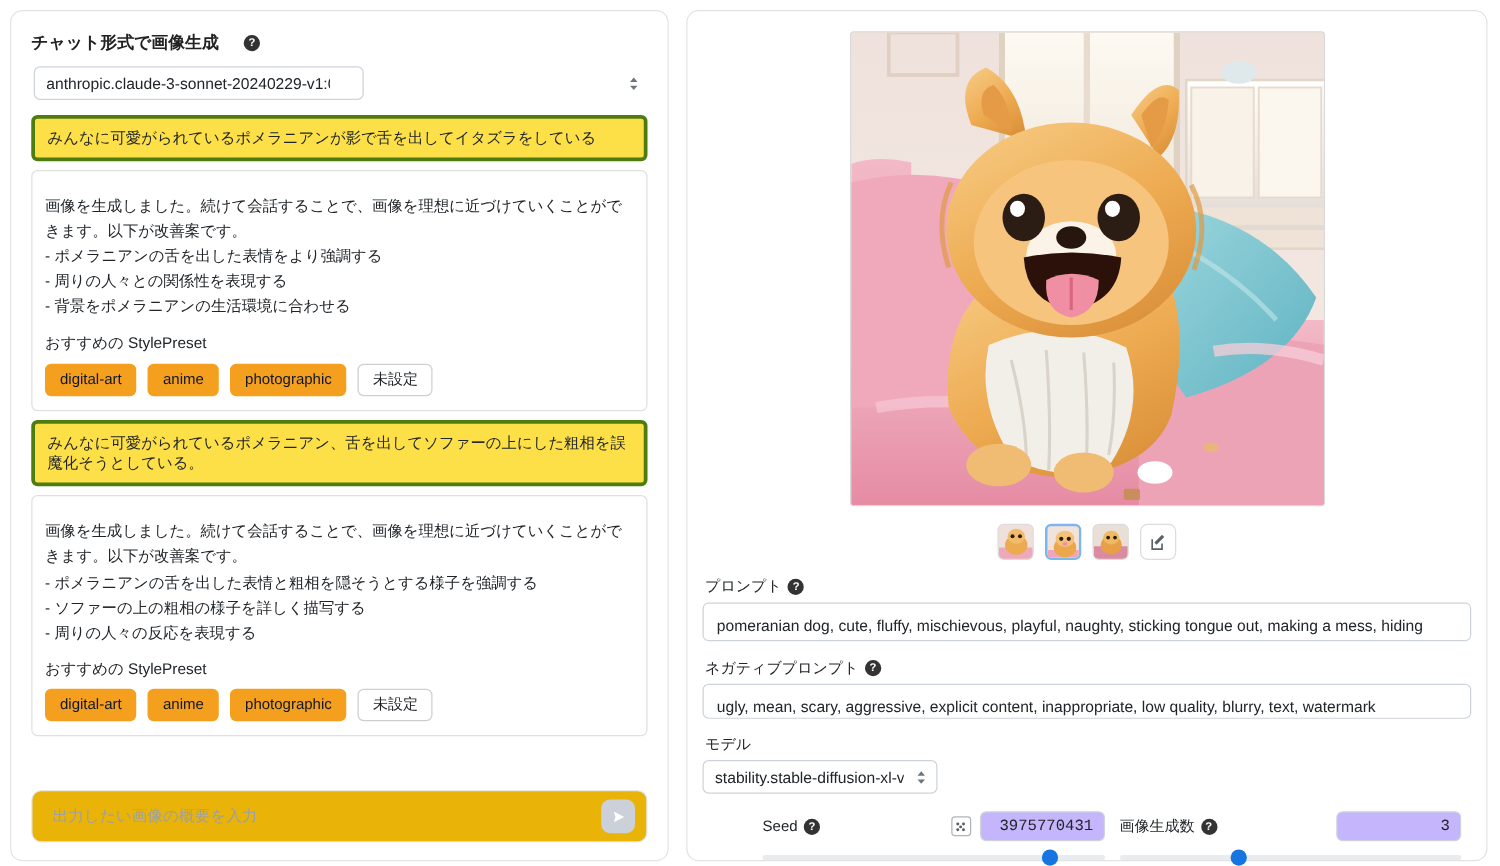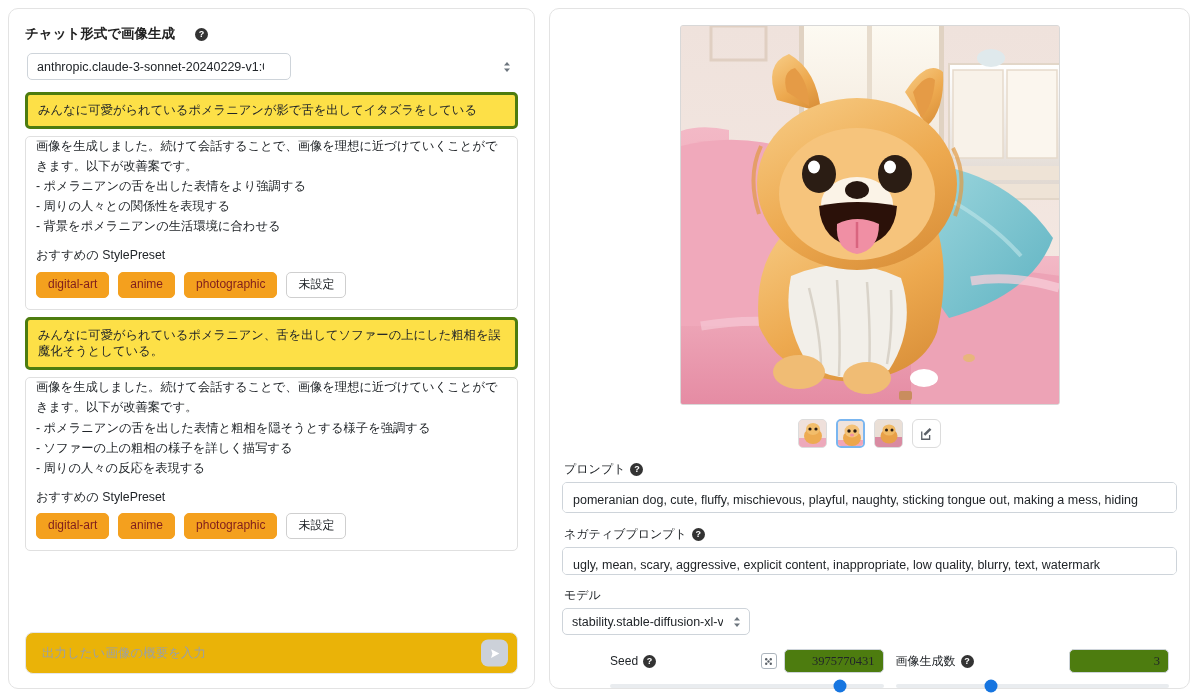--- a/index.html
+++ b/index.html
@@ -51,29 +51,29 @@
 
   .chat-scroll { flex: 1 1 auto; overflow: hidden; margin-top: 12px; padding: 0 2px; }
 
   .msg-user {
     background: #fde047; border: 3px solid #4d7c0f; border-radius: 5px;
     font-size: 12.3px; color: #212529; padding: 7px 10px; margin-bottom: 7px;
     line-height: 1.35;
   }
   .msg-bot {
     background: #fff; border: 1px solid #e0e0e0; border-radius: 5px;
-    font-size: 12.3px; color: #212529; padding: 0 10px 11px 10px; margin-bottom: 7px;
+    font-size: 12.3px; color: #212529; padding: 19px 10px 11px 10px; margin-bottom: 7px;
     line-height: 1.62;
   }
   .msg-bot .lead { margin-bottom: 1px; }
   .msg-bot .bullet { }
   .preset-label { font-weight: normal; font-size: 12.3px; margin-top: 9px; margin-bottom: 6px; }
   .chips { display: flex; gap: 9px; align-items: center; }
   .chip {
-    background: #f4a01e; color: #7f1d1d; border: 1px solid #f4a01e;
+    background: #f4a01e; color: #0f172a; border: 1px solid #f4a01e;
     border-radius: 5px; font-size: 12px; padding: 5px 11px; cursor: pointer;
     line-height: 1.15;
   }
   .chip.unset { background: #fff; color: #212529; border: 1px solid #cfcfcf; }
 
   .composer {
     margin: 0 2px 14px 2px; height: 42px; position: relative;
     background: #eab308; border: 1px solid #e6e7e9; border-radius: 8px;
     display: flex; align-items: center; padding: 0 52px 0 14px;
   }
@@ -127,21 +127,21 @@
   .slider-top { display: flex; align-items: center; gap: 7px; }
   .slider-top .lbl { font-size: 12px; color: #212529; display:flex; align-items:center; gap:5px; white-space: nowrap; }
   .spacer { flex: 1 1 auto; }
   .dice {
     width: 16px; height: 16px; border: 1px solid #adb5bd; border-radius: 3px;
     display: flex; align-items: center; justify-content: center; cursor: pointer; flex: 0 0 auto;
   }
   .num {
     border: 1px solid #ced4da; border-radius: 5px; height: 24px; font-size: 12.5px;
     text-align: right; padding: 0 8px; color: #212529; outline: none;
-    font-family: Liberation Serif, serif; background: #4d7c0f;
+    font-family: Liberation Mono, monospace; background: #c4b5fd;
   }
   .num-seed { width: 100px; }
   .num-count { width: 100px; }
   .track { position: relative; height: 4px; background: #e9ecef; border-radius: 3px; margin-top: 11px; }
   .track .thumbdot {
     position: absolute; top: 50%; transform: translate(-50%,-50%);
     width: 13px; height: 13px; border-radius: 50%; background: #1675e0; cursor: pointer;
   }
 </style>
 </head>

